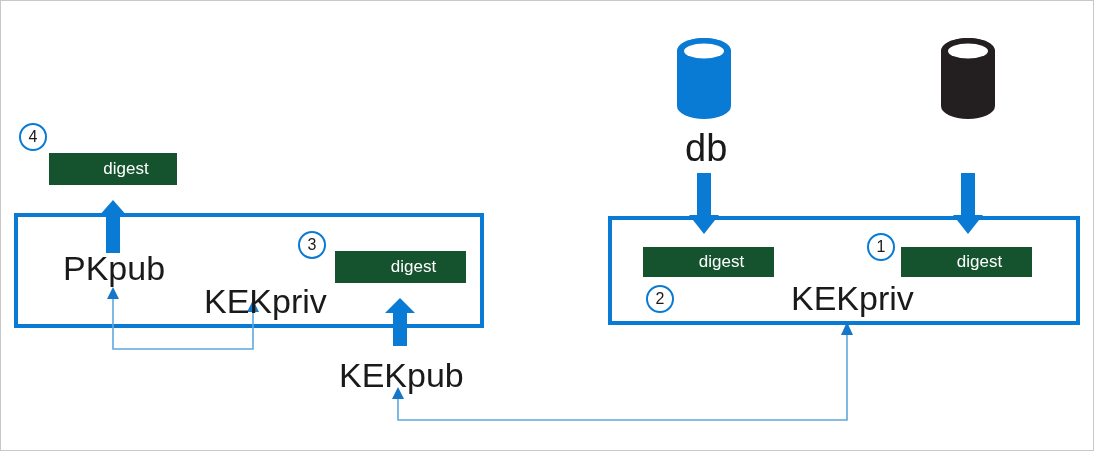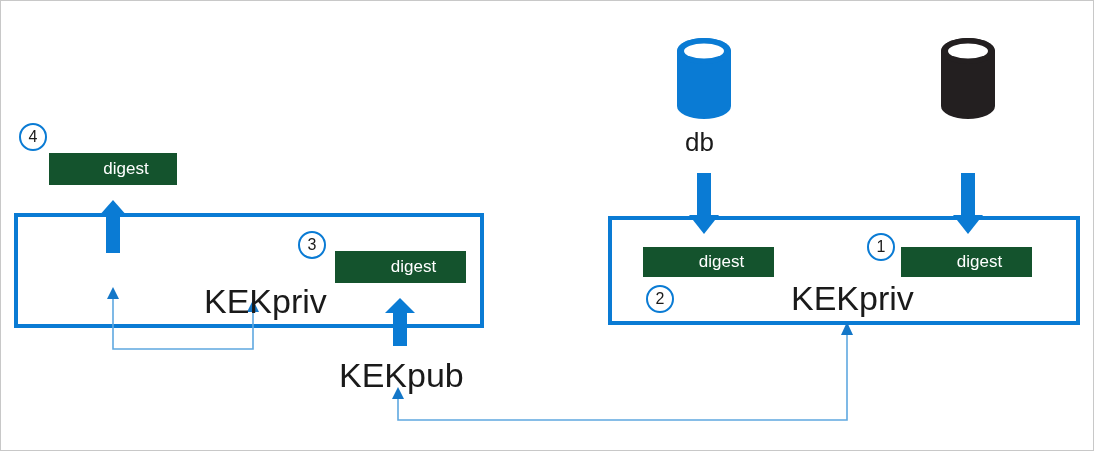--- a/index.html
+++ b/index.html
@@ -27,21 +27,21 @@
     height: 451px;
   }
   .label {
     position: absolute;
     color: #1a1a1a;
     font-family: "Liberation Sans", sans-serif;
     white-space: nowrap;
     line-height: 1;
   }
   .store-label {
-    font-size: 26px;
+    font-size: 38px;
   }
   .key-label {
     font-size: 34px;
   }
   .digest-box {
     position: absolute;
     background: #14532d;
     color: #ffffff;
     font-size: 17px;
     display: flex;
@@ -117,20 +117,21 @@
     <g>
       <path d="M846,328 L846,419 L397,419 L397,392" fill="none" stroke="#5fa8e0" stroke-width="1.6"></path>
       <path d="M391,398 L403,398 L397,386 Z" fill="#1477c8"></path>
       <path d="M840,334 L852,334 L846,321 Z" fill="#1477c8"></path>
     </g>
 
   </svg>
 
   <div class="label store-label" style="left:684px; top:128px;">db</div>
 
+  <div class="label key-label" style="left:62px; top:250px;">PKpub</div>
   <div class="label key-label" style="left:203px; top:283px;">KEKpriv</div>
   <div class="label key-label" style="left:338px; top:357px;">KEKpub</div>
   <div class="label key-label" style="left:790px; top:280px;">KEKpriv</div>
 
   <div class="digest-box" style="left:48px; top:152px; width:128px; height:32px;">digest</div>
   <div class="digest-box" style="left:334px; top:250px; width:131px; height:32px;">digest</div>
   <div class="digest-box" style="left:642px; top:246px; width:131px; height:30px;">digest</div>
   <div class="digest-box" style="left:900px; top:246px; width:131px; height:30px;">digest</div>
 
   <div class="badge" style="left:18px; top:122px;">4</div>

